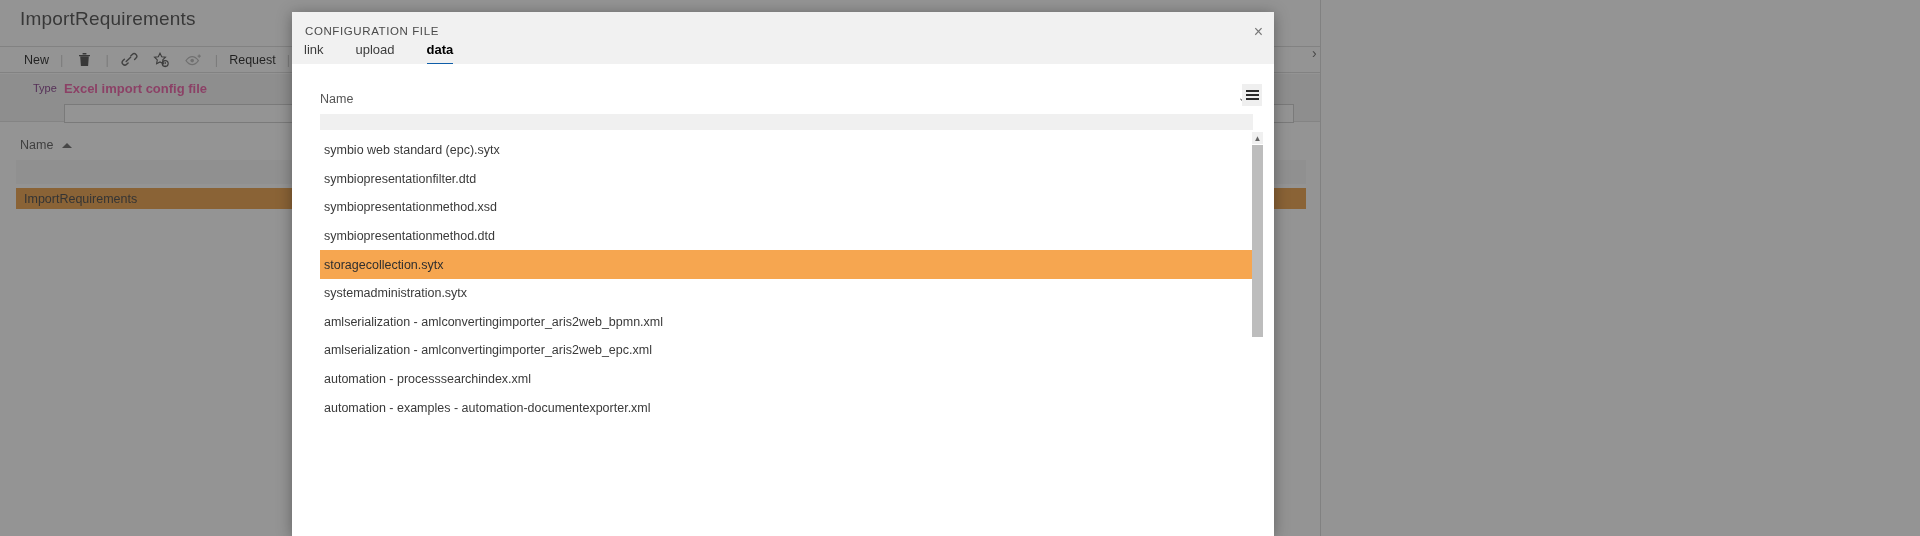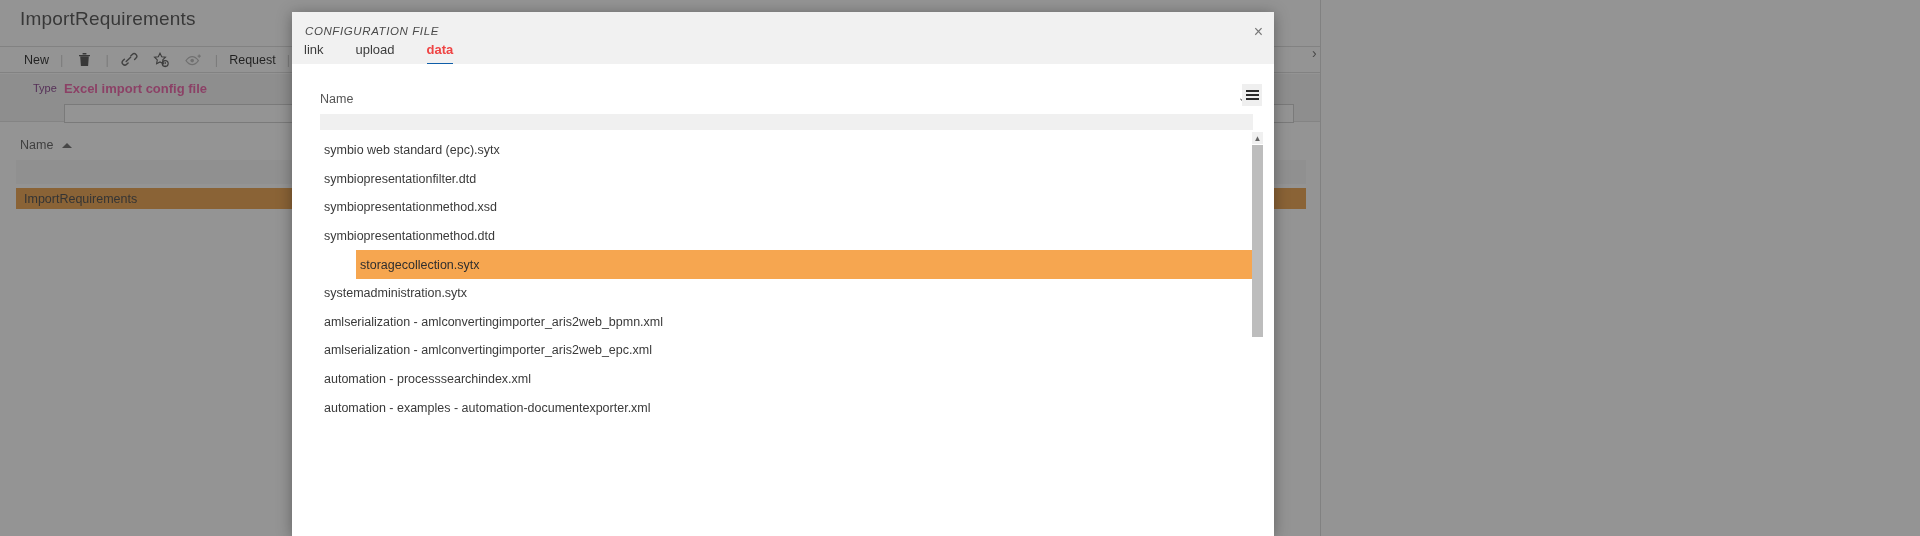--- a/index.html
+++ b/index.html
@@ -175,21 +175,20 @@
     left: 0; top: 0;
     width: 982px; height: 52px;
     background: #f1f1f1;
   }
   #modal-title {
     position: absolute;
     left: 13px; top: 13px;
     font-size: 11.5px;
     color: #4a4a4a;
     letter-spacing: .6px;
-    font-style: italic;
   }
   #modal-close {
     position: absolute;
     right: 11px; top: 12px;
     font-size: 16px;
     color: #777;
     cursor: pointer;
     line-height: 1;
   }
   #modal-tabs {
@@ -199,21 +198,21 @@
     gap: 32px;
   }
   .modal-tab {
     font-size: 13px;
     color: #3d3d3d;
     padding-bottom: 6px;
     cursor: pointer;
     border-bottom: 3px solid transparent;
   }
   .modal-tab.active {
-    color: #ef4444;
+    color: #000000;
     font-weight: bold;
     border-bottom-color: #0f5ea8;
   }
 
   #modal-body {
     position: absolute;
     left: 0; top: 52px;
     width: 982px; height: 472px;
     background: #ffffff;
   }
@@ -256,21 +255,20 @@
     align-items: center;
     padding-left: 4px;
     box-sizing: border-box;
     font-size: 12.5px;
     color: #3a3a3a;
     cursor: default;
   }
   .file-row.selected {
     background: #f6a650;
     color: #2e2e2e;
-    margin-left: 36px;
   }
   #modal-scrollbar {
     position: absolute;
     left: 960px; top: 68px;
     width: 11px; height: 404px;
     background: #ffffff;
   }
   #sb-up {
     position: absolute;
     left: 0; top: 0;

